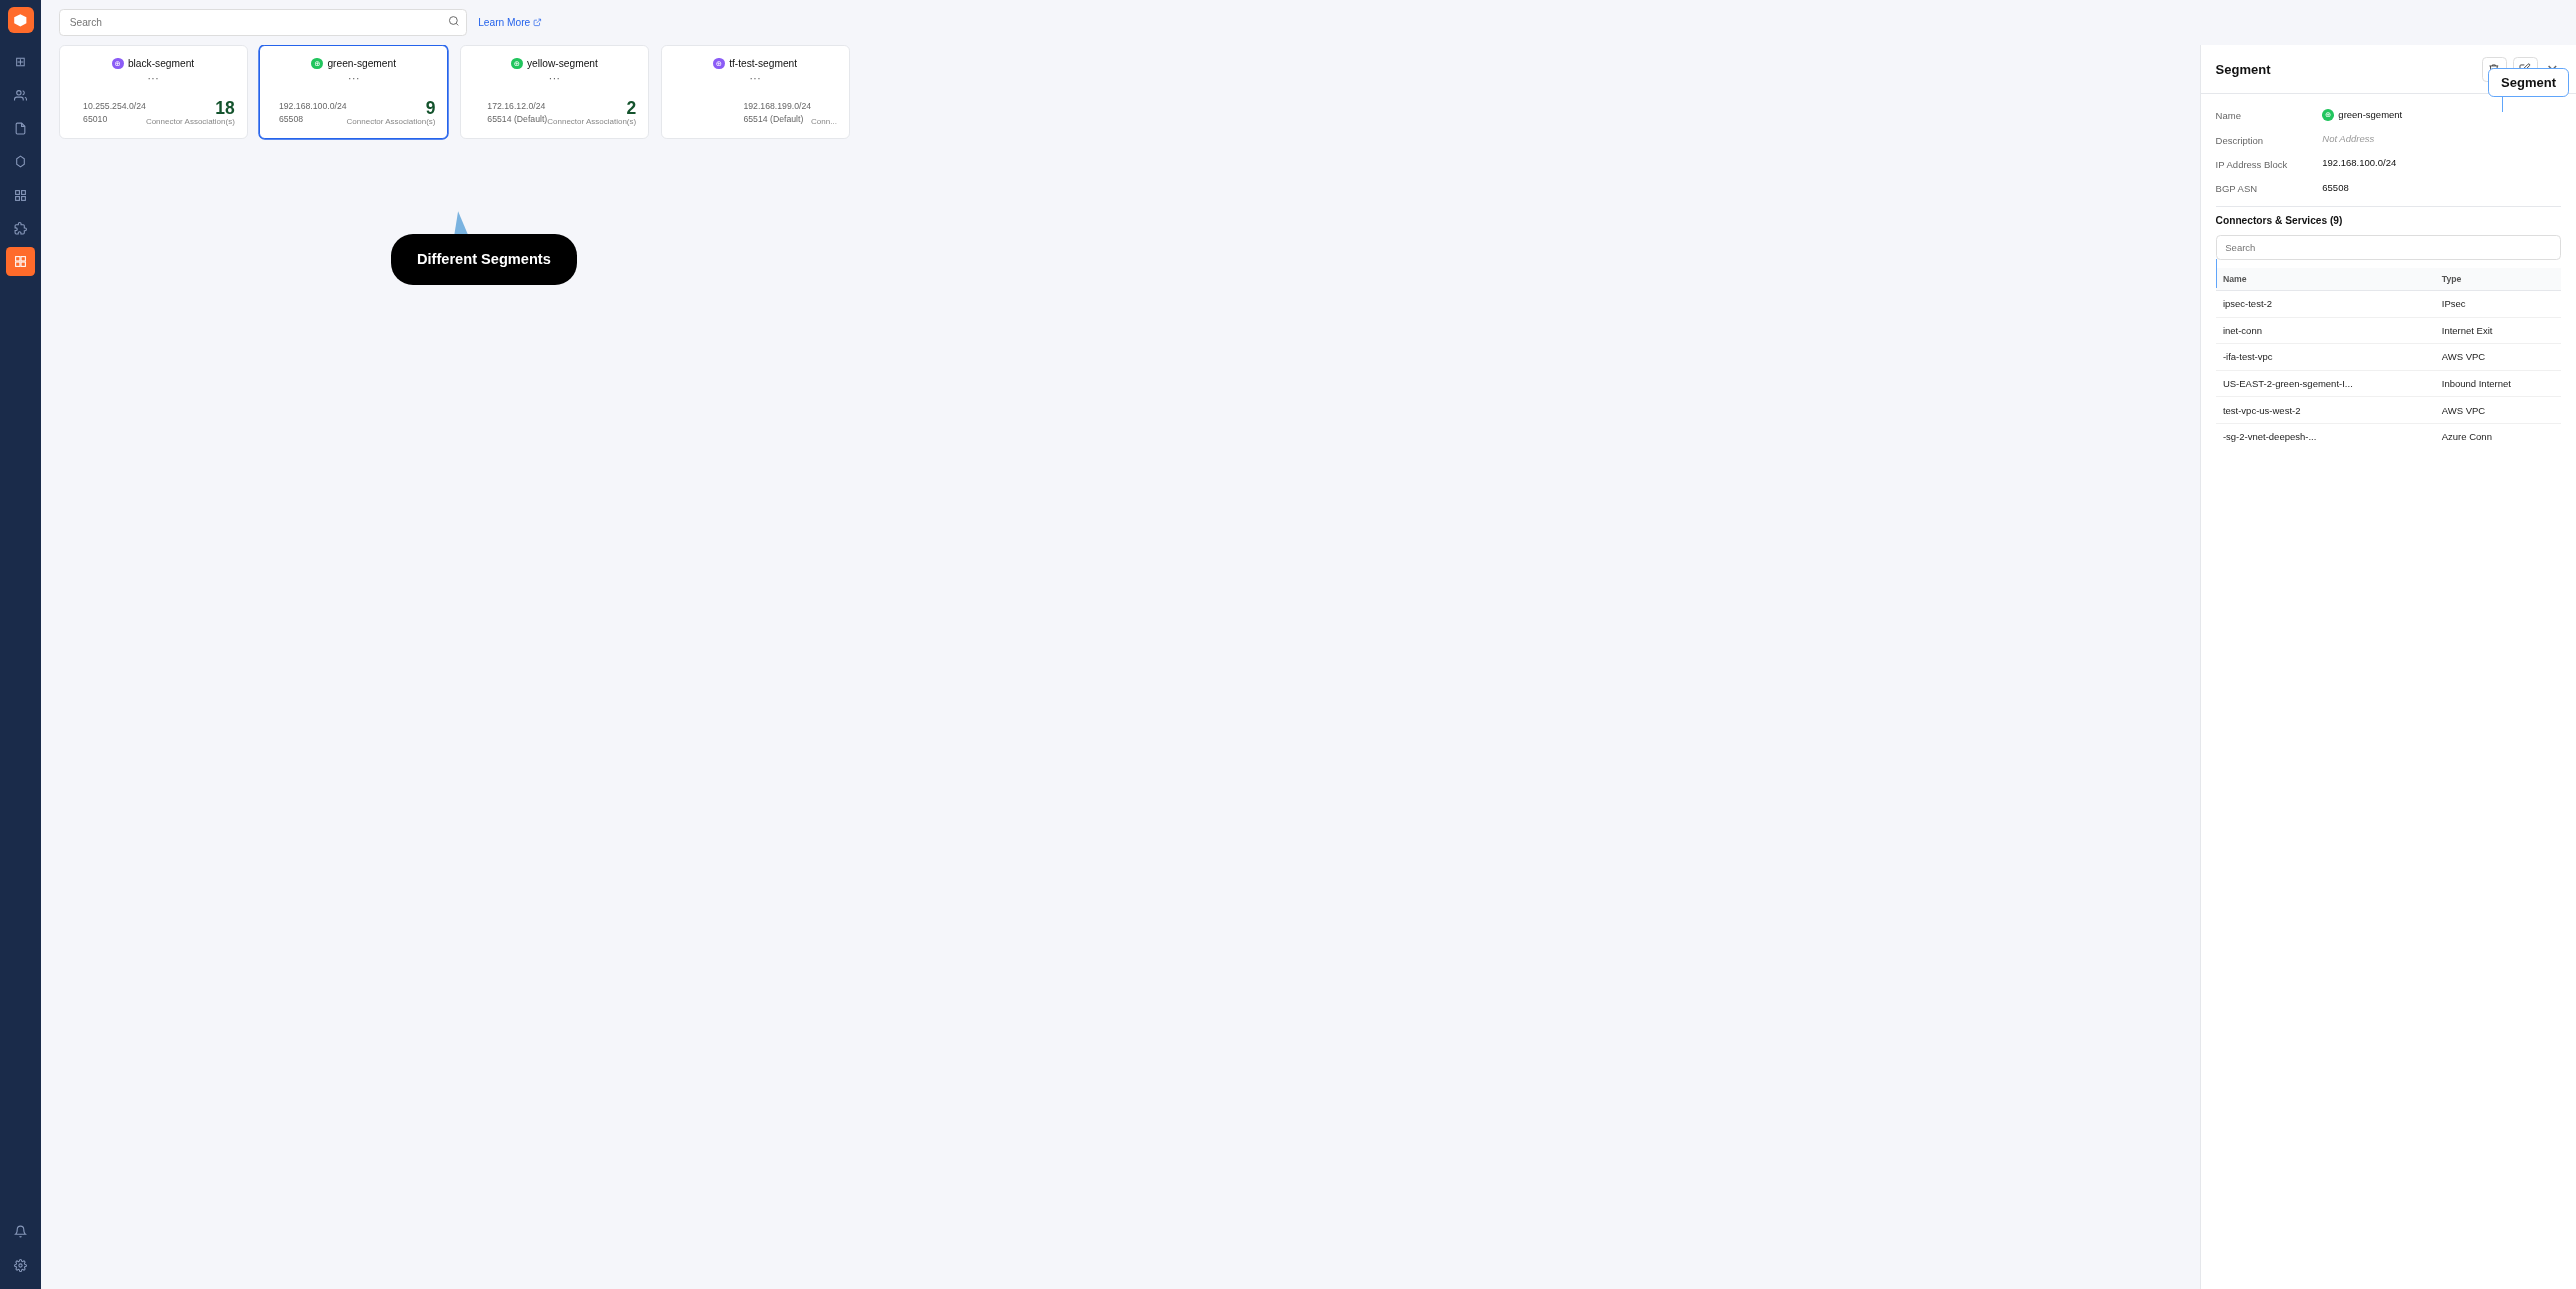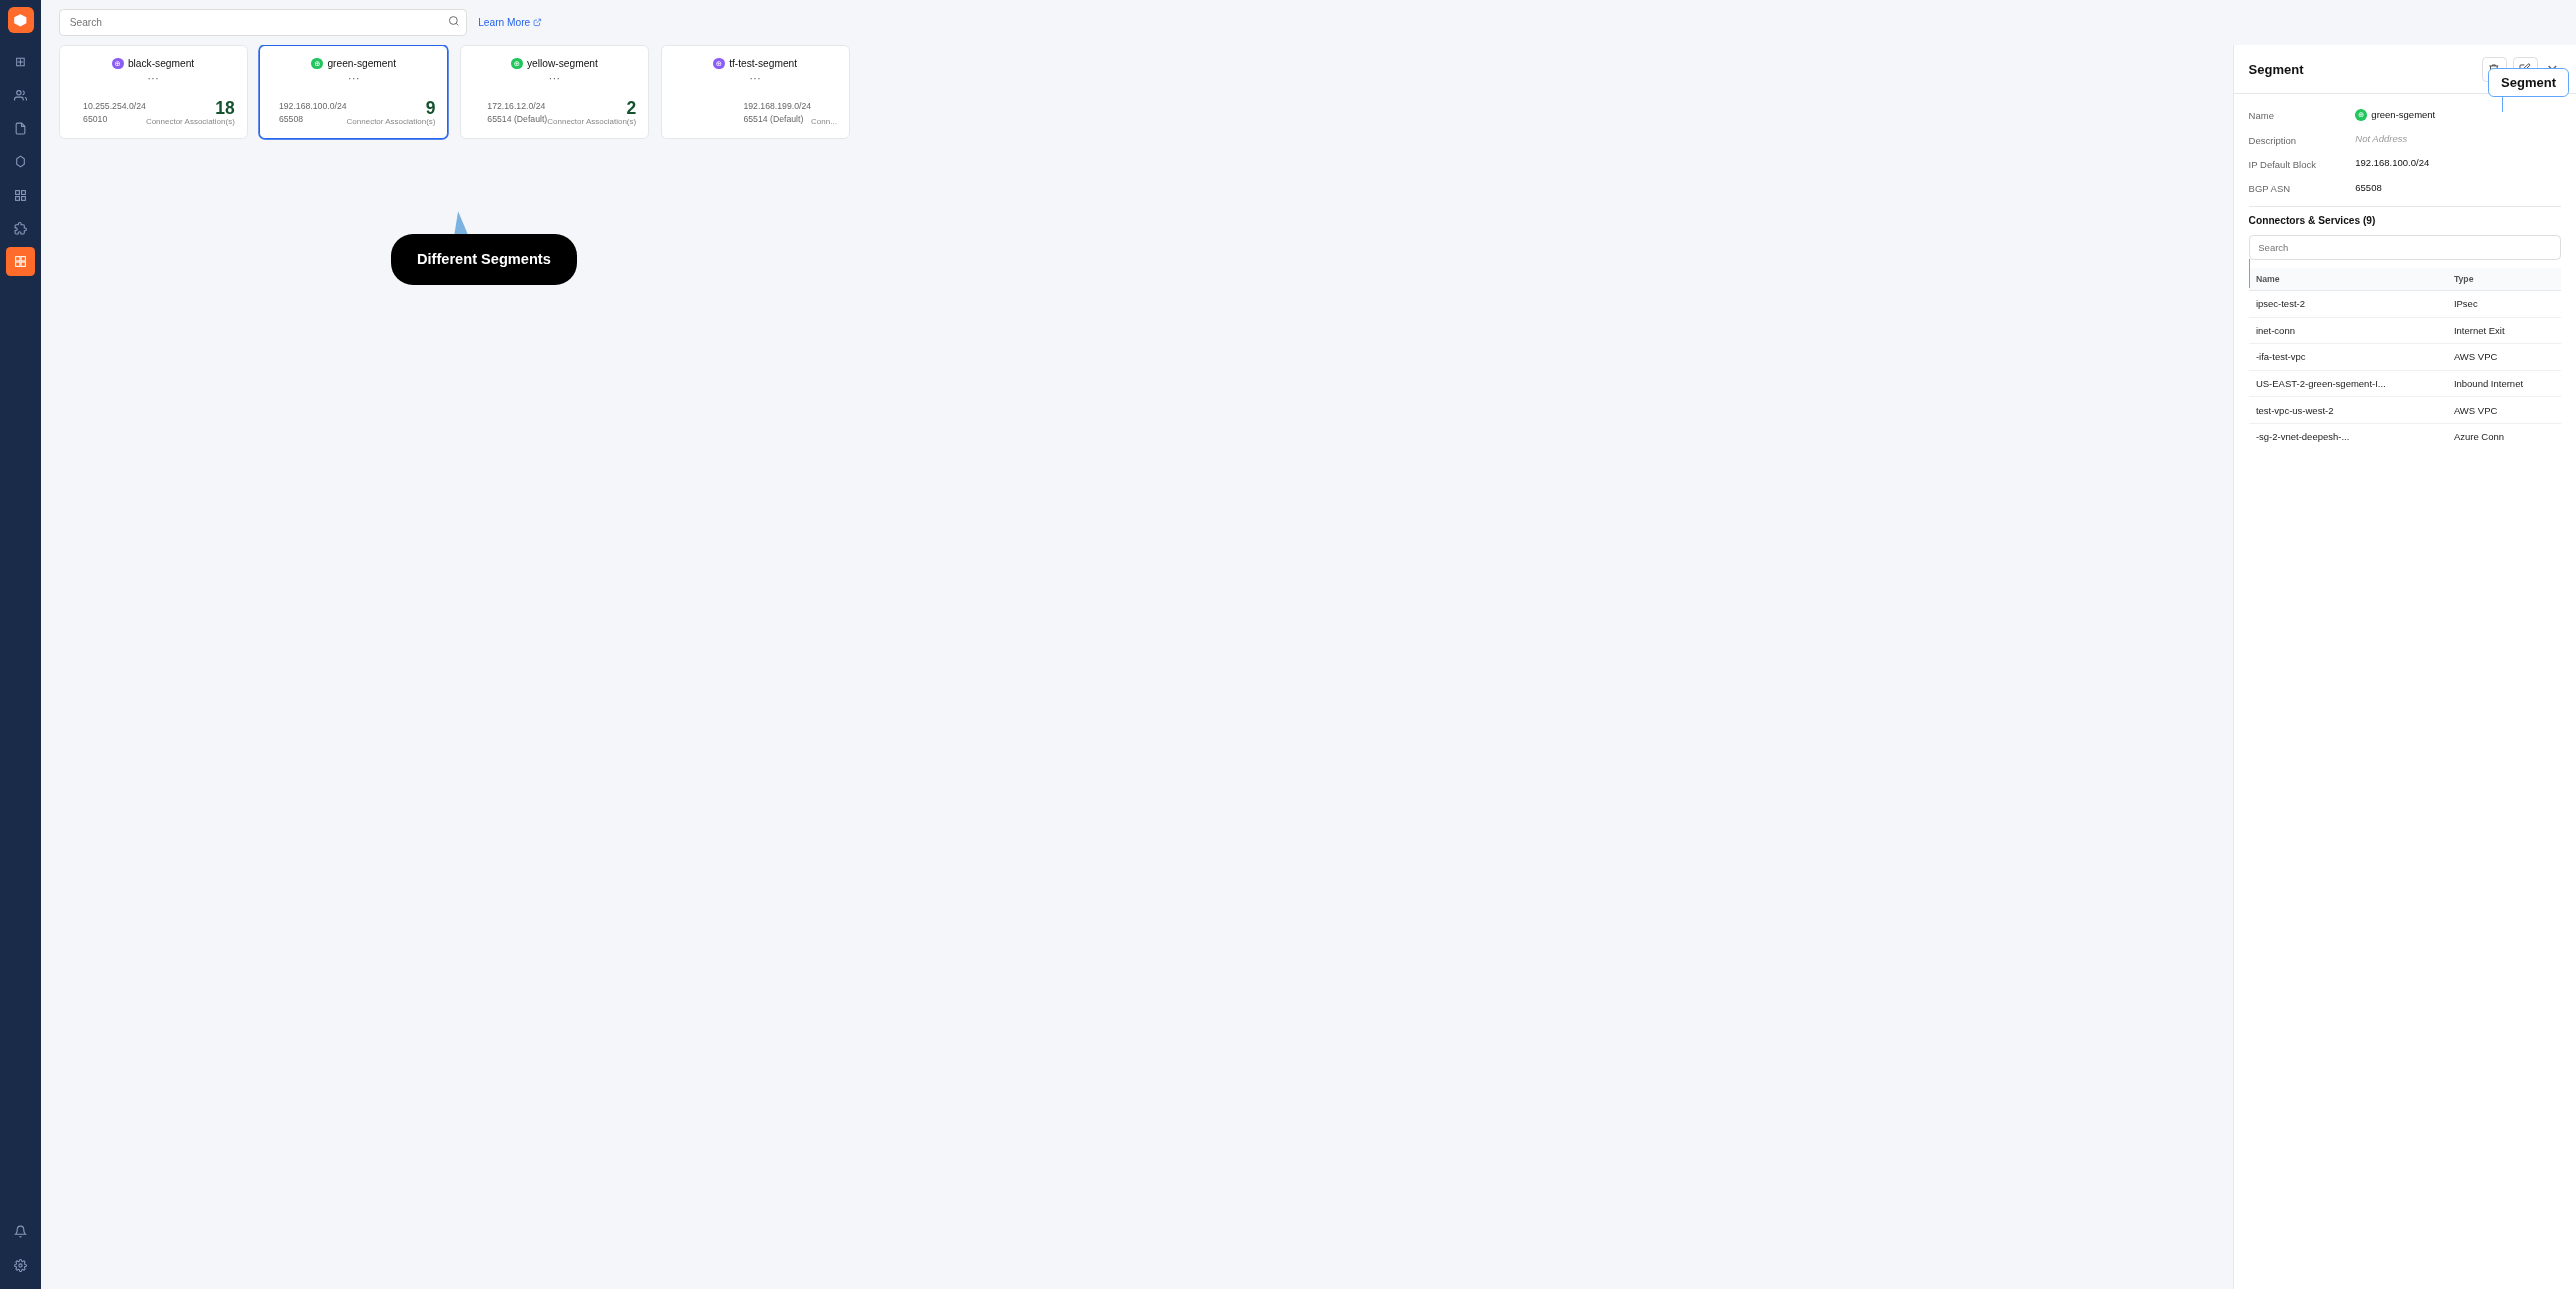--- a/index.html
+++ b/index.html
@@ -184,21 +184,21 @@
       border-right: 4.4px solid transparent;
       border-bottom: 29px solid #7ab3e0;
       position: absolute;
       top: -22px;
       left: 58px;
       transform: rotate(-15deg);
     }
 
     
     .right-panel {
-      width: 343px;
+      width: 376px;
       background: white;
       border-left: 0.7px solid #e5e7eb;
       display: flex;
       flex-direction: column;
       flex-shrink: 0;
       overflow: hidden;
     }
     .panel-header {
       display: flex;
       align-items: center;
@@ -556,21 +556,21 @@
           <span class="detail-value">
             <div class="globe-green"></div>
             <span>green-sgement</span>
           </span>
         </div>
         <div class="detail-row">
           <span class="detail-label">Description</span>
           <span class="detail-value italic">Not Address</span>
         </div>
         <div class="detail-row">
-          <span class="detail-label">IP Default Block</span>
+          <span class="detail-label">IP Address Block</span>
           <span class="detail-value">192.168.100.0/24</span>
         </div>
         <div class="detail-row">
           <span class="detail-label">BGP ASN</span>
           <span class="detail-value">65508</span>
         </div>
 
         <hr style="border:none; border-top:0.7px solid #e5e7eb; margin: 8.7px 0;">
 
         

